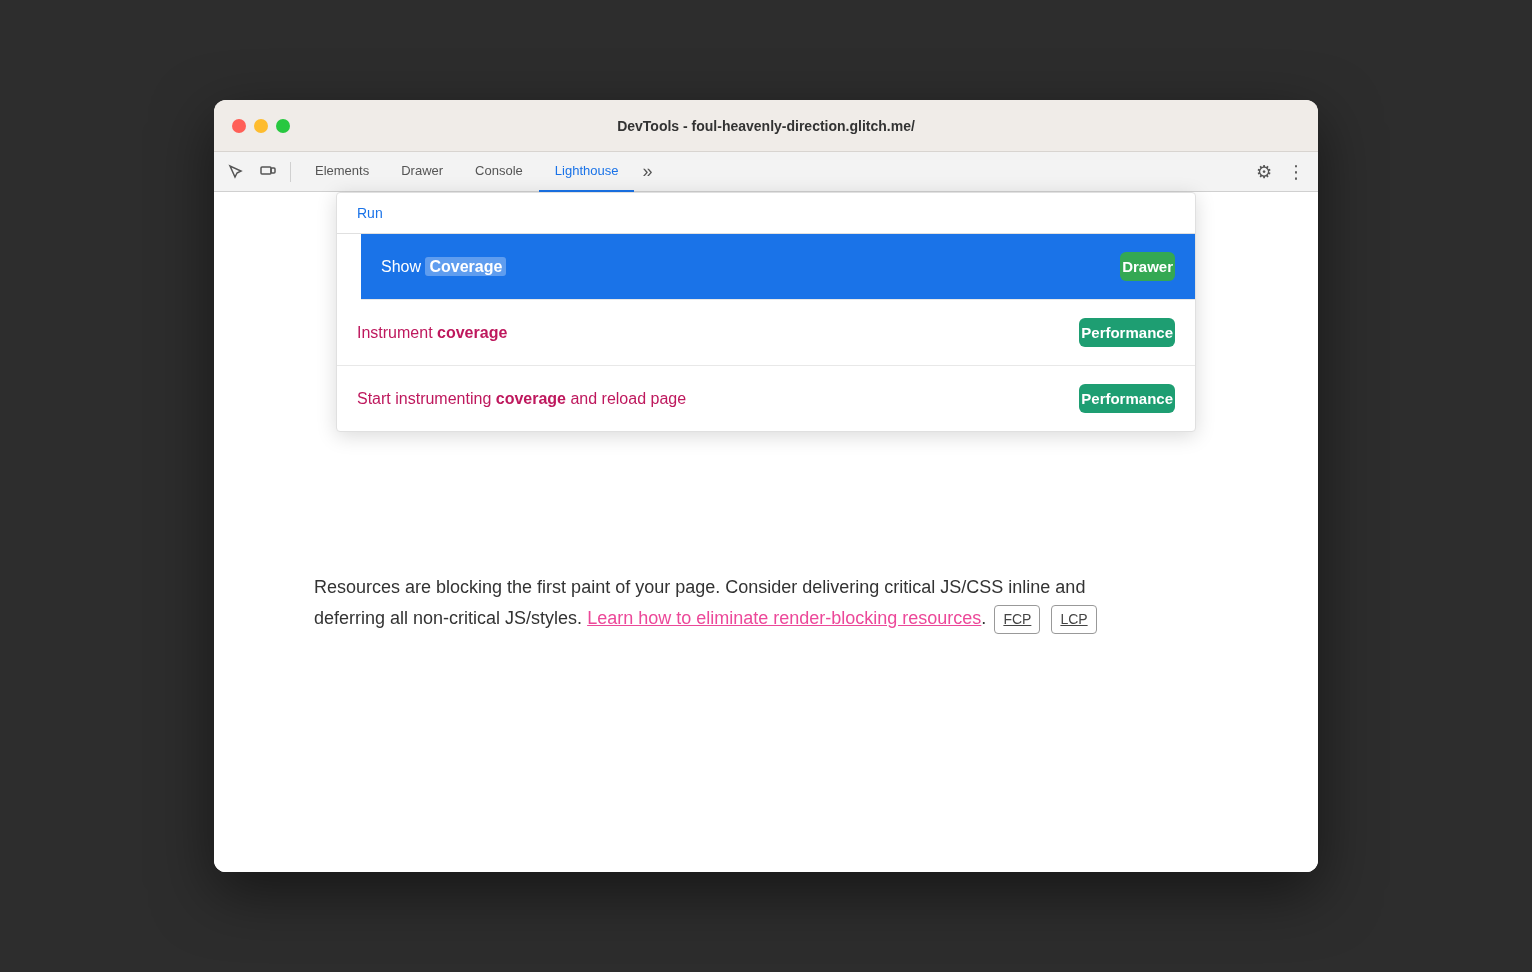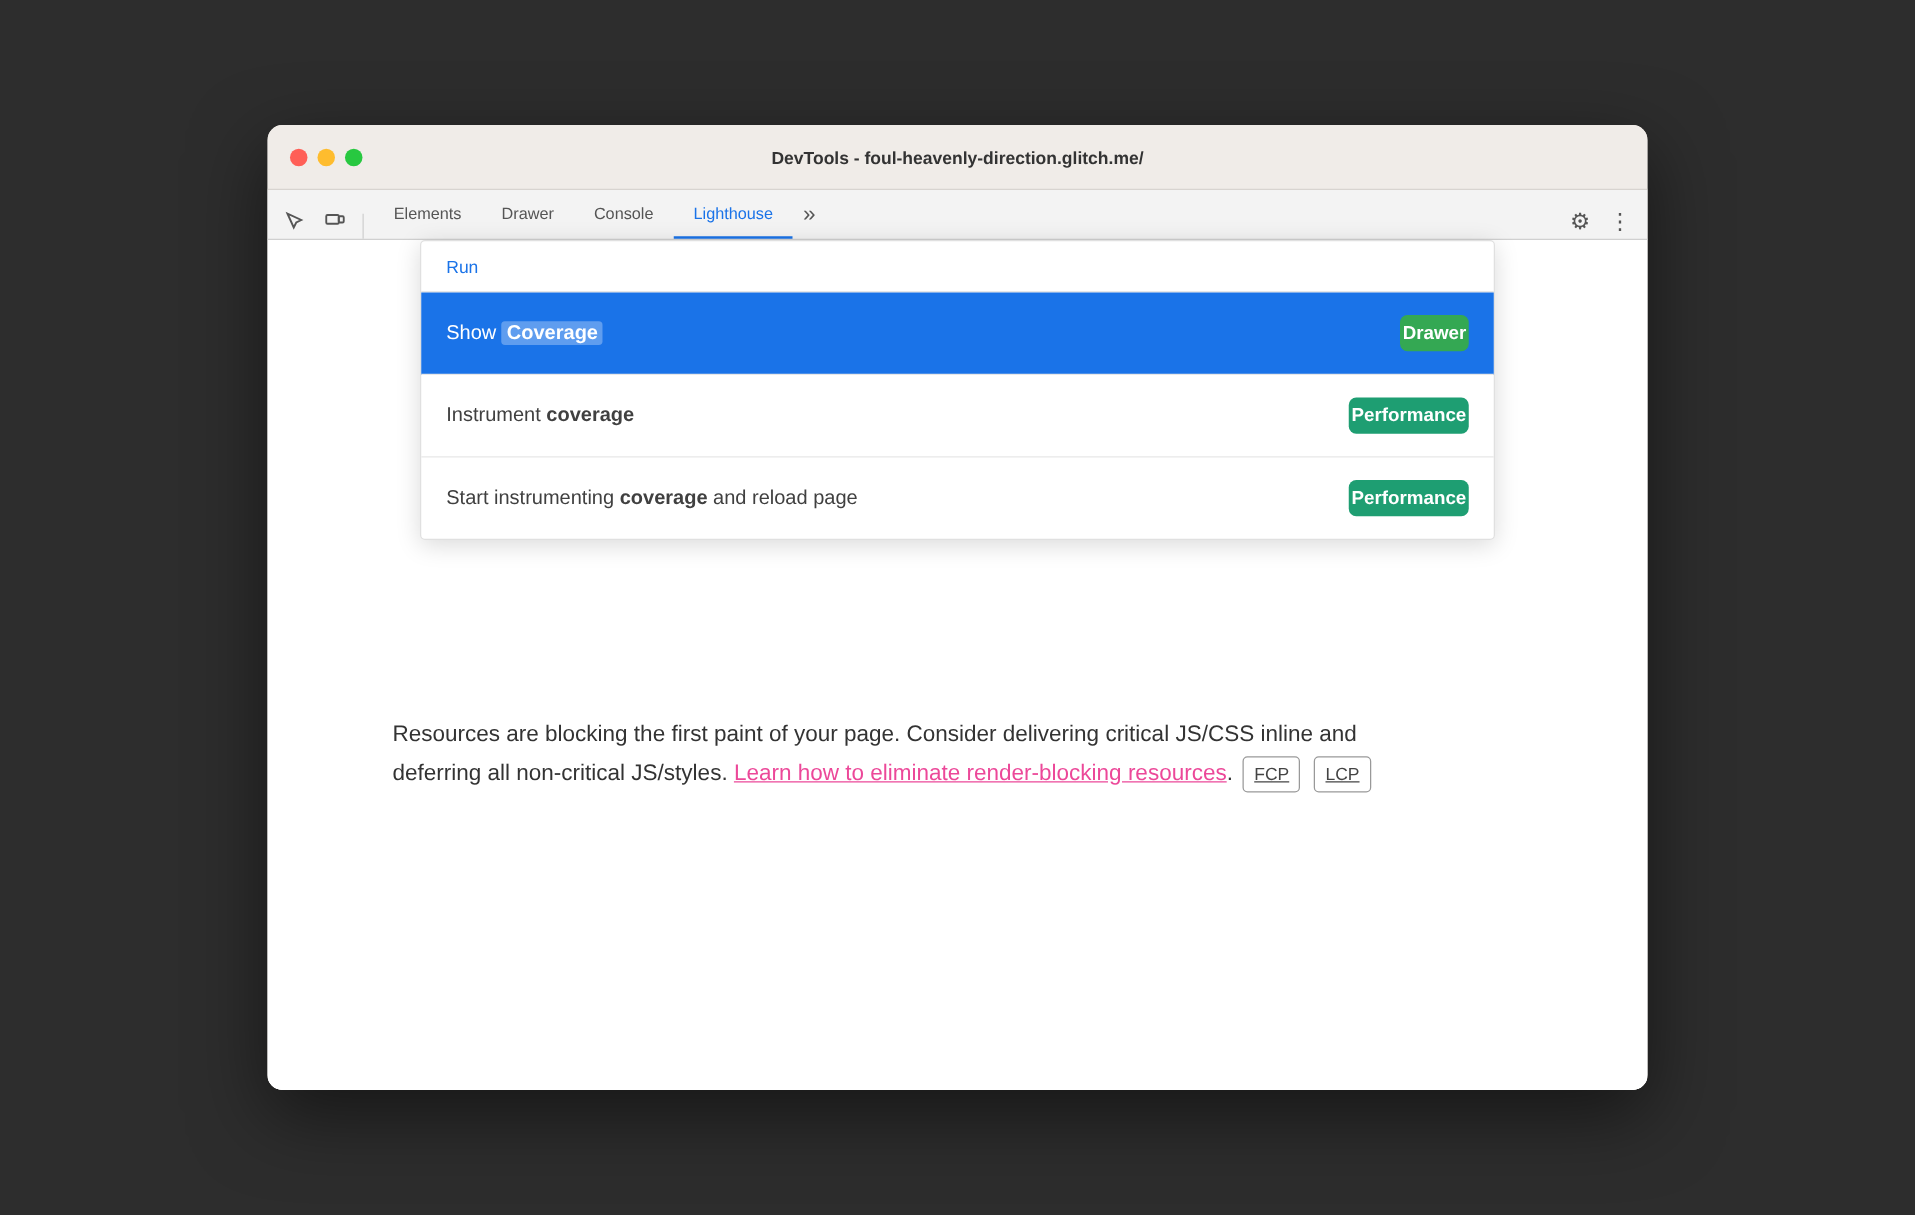--- a/index.html
+++ b/index.html
@@ -61,21 +61,21 @@
     .devtools-body {
       background: #ffffff;
       display: flex;
       flex-direction: column;
     }
 
     .toolbar {
       background: #f3f3f3;
       border-bottom: 1px solid #d0d0d0;
       display: flex;
-      align-items: flex-end;
+      align-items: center;
       padding: 0 8px;
       height: 40px;
       gap: 4px;
     }
 
     .toolbar-icon-btn {
       width: 28px;
       height: 28px;
       border: none;
       background: transparent;
@@ -203,25 +203,26 @@
       cursor: pointer;
       border-bottom: 1px solid #e8e8e8;
     }
 
     .command-result-item:last-child {
       border-bottom: none;
     }
 
     .command-result-item.highlighted {
       background: #1a73e8;
+      margin-left: 24px;
     }
 
     .command-result-text {
       font-size: 16px;
-      color: #404040;
+      color: #be185d;
     }
 
     .command-result-item.highlighted .command-result-text {
       color: #fff;
     }
 
     .command-result-text .keyword {
       font-weight: 700;
     }
 

